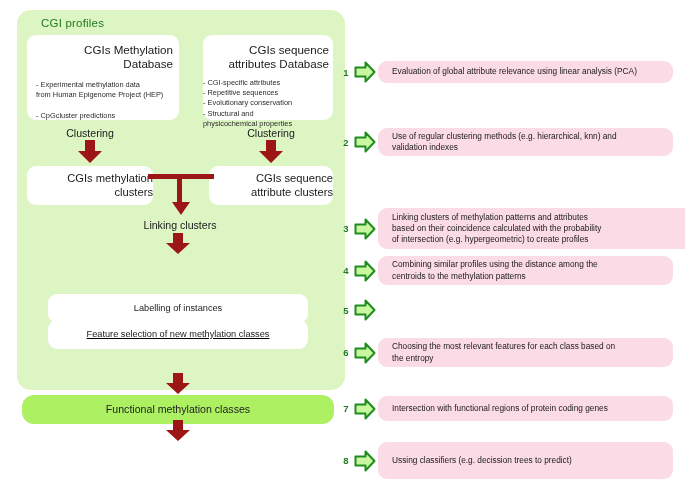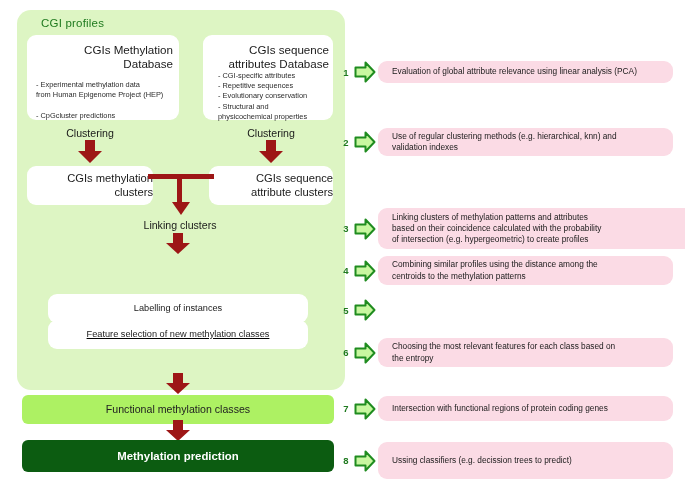--- a/index.html
+++ b/index.html
@@ -61,21 +61,21 @@
     line-height: 10.2px;
     white-space: pre-line;
   }
 
   .db-left { left: 27px; top: 35px; width: 152px; height: 85px; padding-top: 8px; }
   .db-left .hd { padding: 0 6px; }
   .db-left .bullets { margin-top: 9px; padding-left: 9px; }
 
   .db-right { left: 203px; top: 35px; width: 130px; height: 85px; padding-top: 8px; }
   .db-right .hd { padding: 0 4px; }
-  .db-right .bullets { padding-left: 15px; }
+  .db-right .bullets { margin-top: 7px; }
 
   .clu-left { left: 27px; top: 166px; width: 126px; height: 39px; }
   .clu-right { left: 209px; top: 166px; width: 124px; height: 39px; }
   .clu-left .hd, .clu-right .hd {
     padding-top: 6px;
     line-height: 13.5px;
     font-size: 11.2px;
   }
 
   .proc {
@@ -112,21 +112,21 @@
   .rarrow svg { display: block; }
 
   
   .tconn { position: absolute; left: 148px; top: 174px; }
 
   
   .bar {
     position: absolute;
     left: 22px;
     width: 312px;
-    border-radius: 6px;
+    border-radius: 12px;
     box-sizing: border-box;
   }
   .bar .hd { text-align: center; }
   .bar-func {
     top: 395px;
     height: 29px;
     background: #adf163;
   }
   .bar-func .hd {
     line-height: 29px;
@@ -267,23 +267,20 @@
   <div class="bar bar-func">
     <div class="hd">Functional methylation classes</div>
   </div>
 
   <div class="rarrow" style="left:164px; top:420px;">
     <svg width="28" height="21" viewBox="0 0 28 21">
       <path d="M9 0 h10 v10 h7 L14 21 L2 10 h7 Z" fill="#9d1616"></path>
     </svg>
   </div>
 
-  <div class="bar bar-pred">
-    <div class="hd">Methylation prediction</div>
-  </div>
 
   <div class="ann" style="top:61px;">
     <div class="ann-num">1</div>
     <div class="ann-arrow">
       <svg width="22" height="22" viewBox="0 0 22 22">
         <path d="M1.5 6.5 h10 V1.5 L20.5 11 L11.5 20.5 V15.5 H1.5 Z" fill="#c8f7a0" stroke="#1f8c1f" stroke-width="2" stroke-linejoin="round"></path>
       </svg>
     </div>
     <div class="pbox" style="width:295px; height:22px;">
       <div class="txt">Evaluation of global attribute relevance using linear analysis (PCA)</div>

